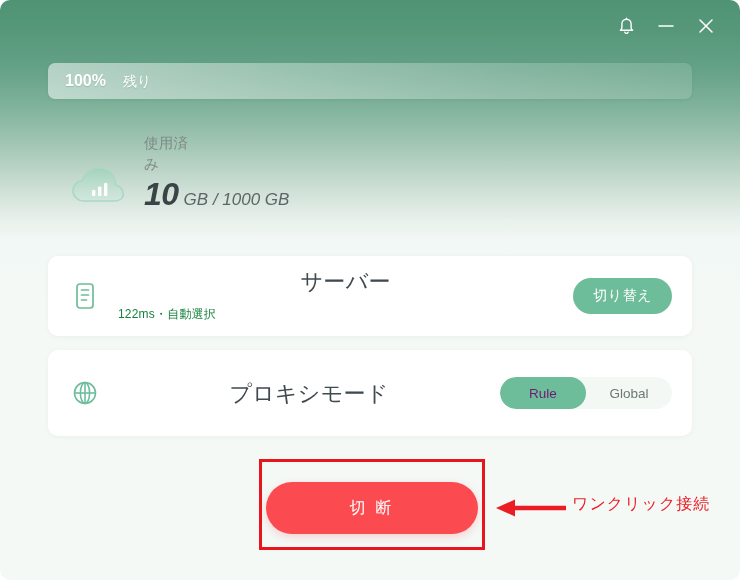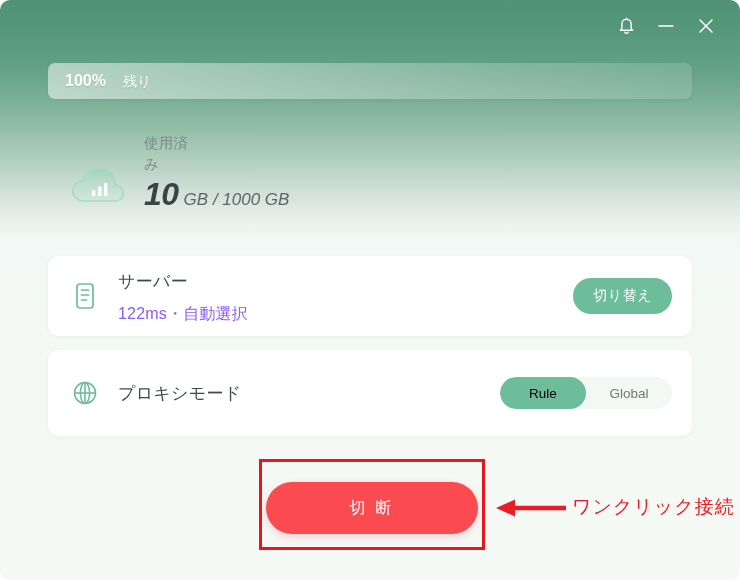--- a/index.html
+++ b/index.html
@@ -177,29 +177,30 @@
     display: flex;
     align-items: center;
     justify-content: center;
   }
   .card-body {
     margin-left: 18px;
     flex: 1 1 auto;
     min-width: 0;
   }
   .card-title {
-    font-size: 17px;
+    font-size: 22px;
     color: #3f4a4e;
     line-height: 23px;
     letter-spacing: 0.3px;
+    text-align: center;
   }
   .card-sub {
     margin-top: 13px;
-    font-size: 16px;
-    color: #8b5cf6;
+    font-size: 12px;
+    color: #15803d;
     line-height: 16px;
     letter-spacing: 0.2px;
   }
 
   
   #switch-button {
     flex: none;
     background: #6dbd9b;
     color: #ffffff;
     font-size: 14px;
@@ -237,21 +238,21 @@
     content: "";
     position: absolute;
     left: 0;
     top: 7px;
     bottom: 7px;
     width: 1px;
     background: #e2eae5;
   }
   .seg-item.active {
     background: #6dbd9b;
-    color: #000000;
+    color: #701a75;
     border-radius: 16px;
   }
   .seg-item.active::before { display: none; }
   .seg-item.active + .seg-item::before { display: none; }
 
   
   #disconnect-button {
     position: absolute;
     left: 266px;
     top: 482px;
@@ -285,21 +286,21 @@
     top: 497px;
     width: 72px;
     height: 22px;
     pointer-events: none;
   }
   #annotation-text {
     position: absolute;
     left: 572px;
     top: 494px;
     color: #ec1c24;
-    font-size: 19px;
+    font-size: 16px;
     letter-spacing: 1px;
     white-space: nowrap;
     pointer-events: none;
   }
 </style>
 </head>
 <body>
 
 <div id="app-window">
 

